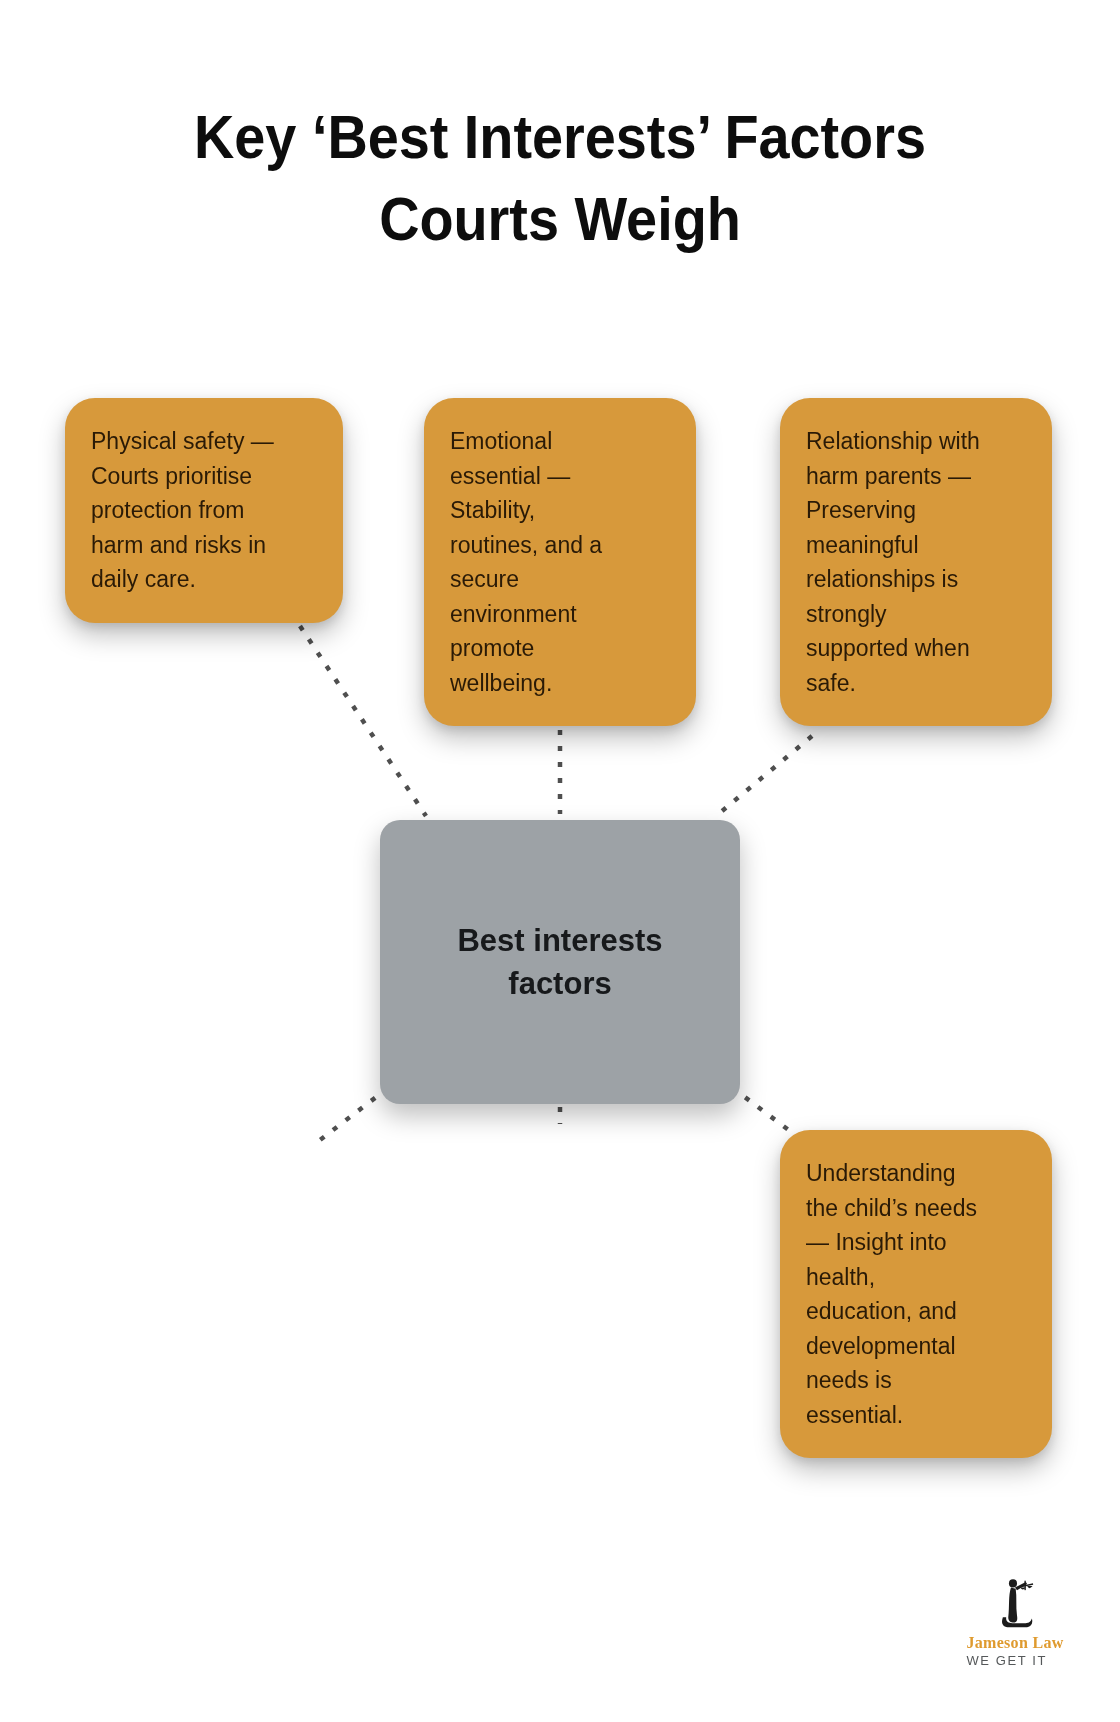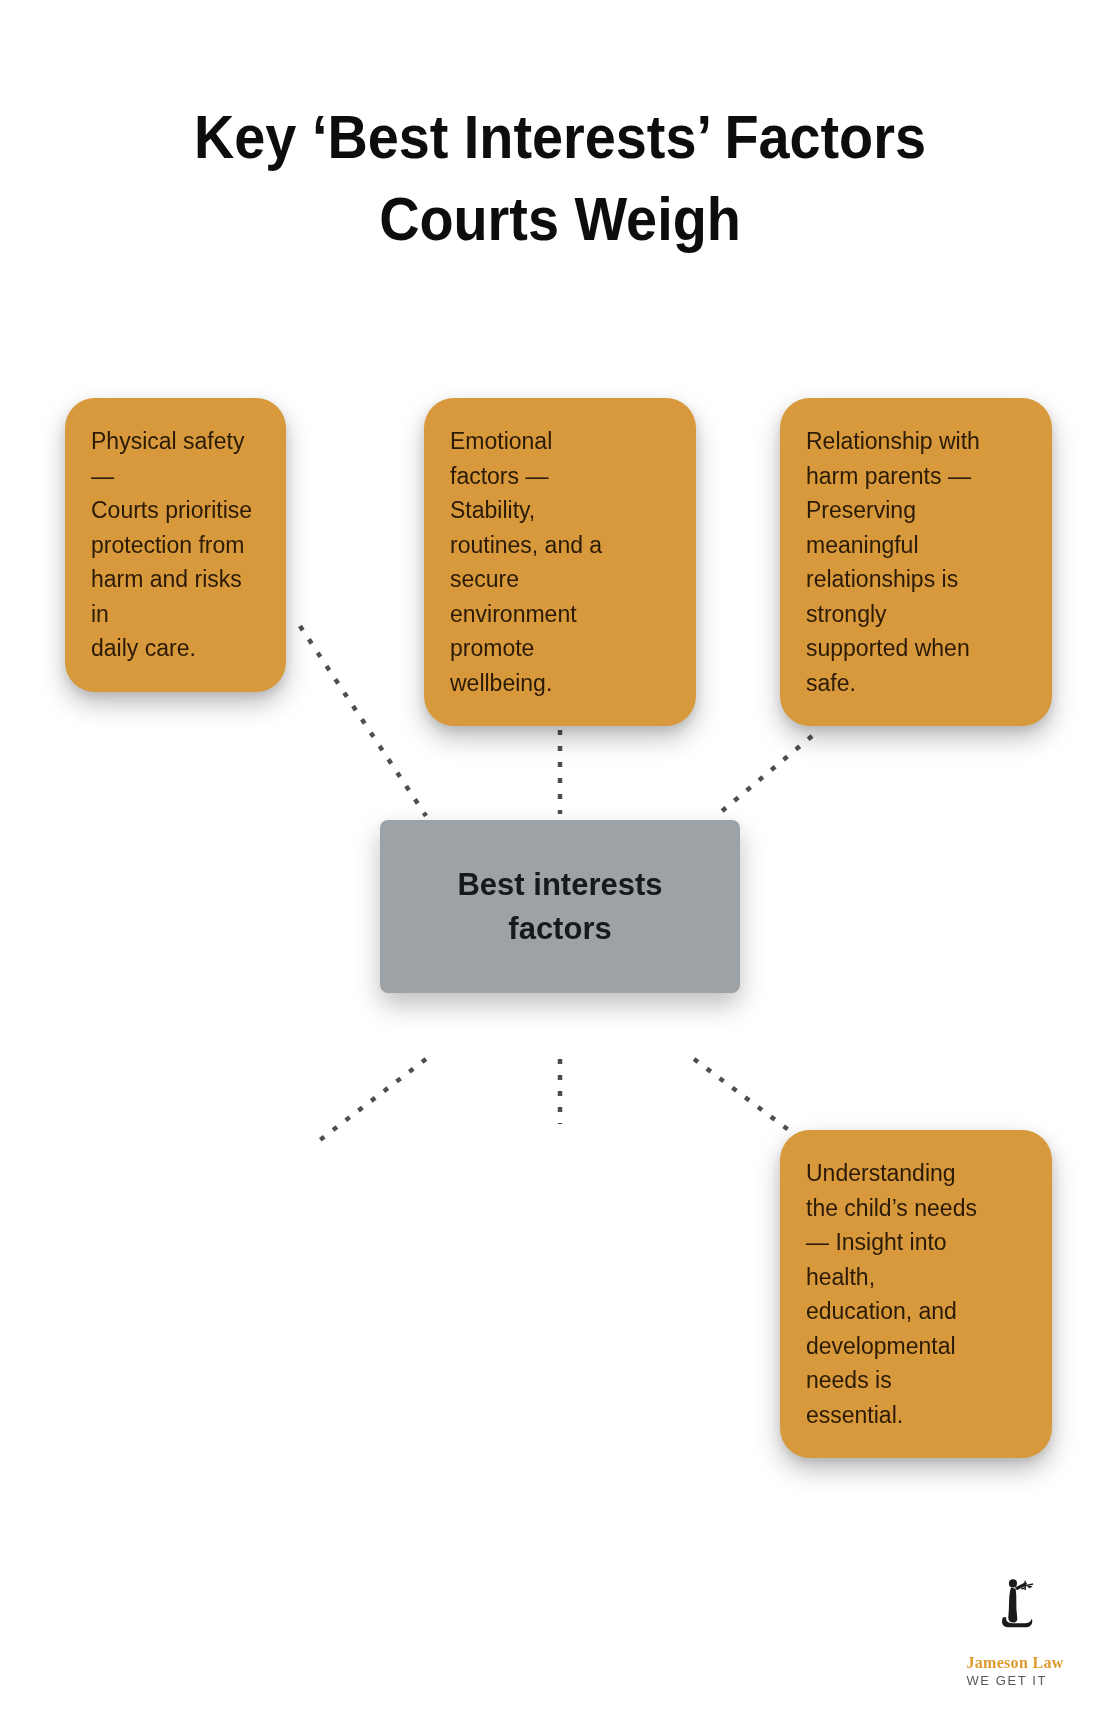--- a/index.html
+++ b/index.html
@@ -39,31 +39,31 @@
     padding: 26px 26px;
     box-sizing: border-box;
     z-index: 2;
   }
   .node-text {
     font-size: 23px;
     line-height: 1.5;
     color: #2A1A06;
     white-space: pre-line;
   }
-  .col1 { left: 65px;  width: 221px; }
+  .col1 { left: 65px;  width: 278px; }
   .col2 { left: 424px; width: 272px; }
   .col3 { left: 780px; width: 272px; }
   .row-top    { top: 398px; }
   .row-bottom { top: 1130px; }
   .center-node {
     position: absolute;
     left: 380px; top: 820px;
-    width: 360px; height: 173px;
+    width: 360px; height: 284px;
     background: #9DA2A6;
-    border-radius: 8px;
+    border-radius: 20px;
     box-shadow: 0 12px 26px rgba(0,0,0,0.25);
     display: flex;
     align-items: center;
     justify-content: center;
     z-index: 2;
   }
   .center-label {
     font-size: 31px;
     font-weight: 700;
     color: #17191B;
@@ -72,21 +72,21 @@
     white-space: pre-line;
   }
   .logo {
     position: absolute;
     left: 950px; top: 1578px;
     width: 130px;
     text-align: center;
     z-index: 2;
   }
   .logo-mark { display: block; margin: 0 auto 2px auto; }
-  .logo-textblock { display: inline-block; text-align: left; margin-top: 20px; }
+  .logo-textblock { display: inline-block; text-align: left; }
   .logo-name {
     font-family: "Liberation Serif", serif;
     font-weight: 700;
     font-size: 16px;
     color: #DF9A2E;
     letter-spacing: 0.3px;
     white-space: nowrap;
   }
   .logo-tagline {
     font-size: 13px;
@@ -119,21 +119,21 @@
   <div class="node col1 row-top">
     <div class="node-text">Physical safety —
 Courts prioritise
 protection from
 harm and risks in
 daily care.</div>
   </div>
 
   <div class="node col2 row-top">
     <div class="node-text">Emotional
-factors —
+essential —
 Stability,
 routines, and a
 secure
 environment
 promote
 wellbeing.</div>
   </div>
 
   <div class="node col3 row-top">
     <div class="node-text">Relationship with

